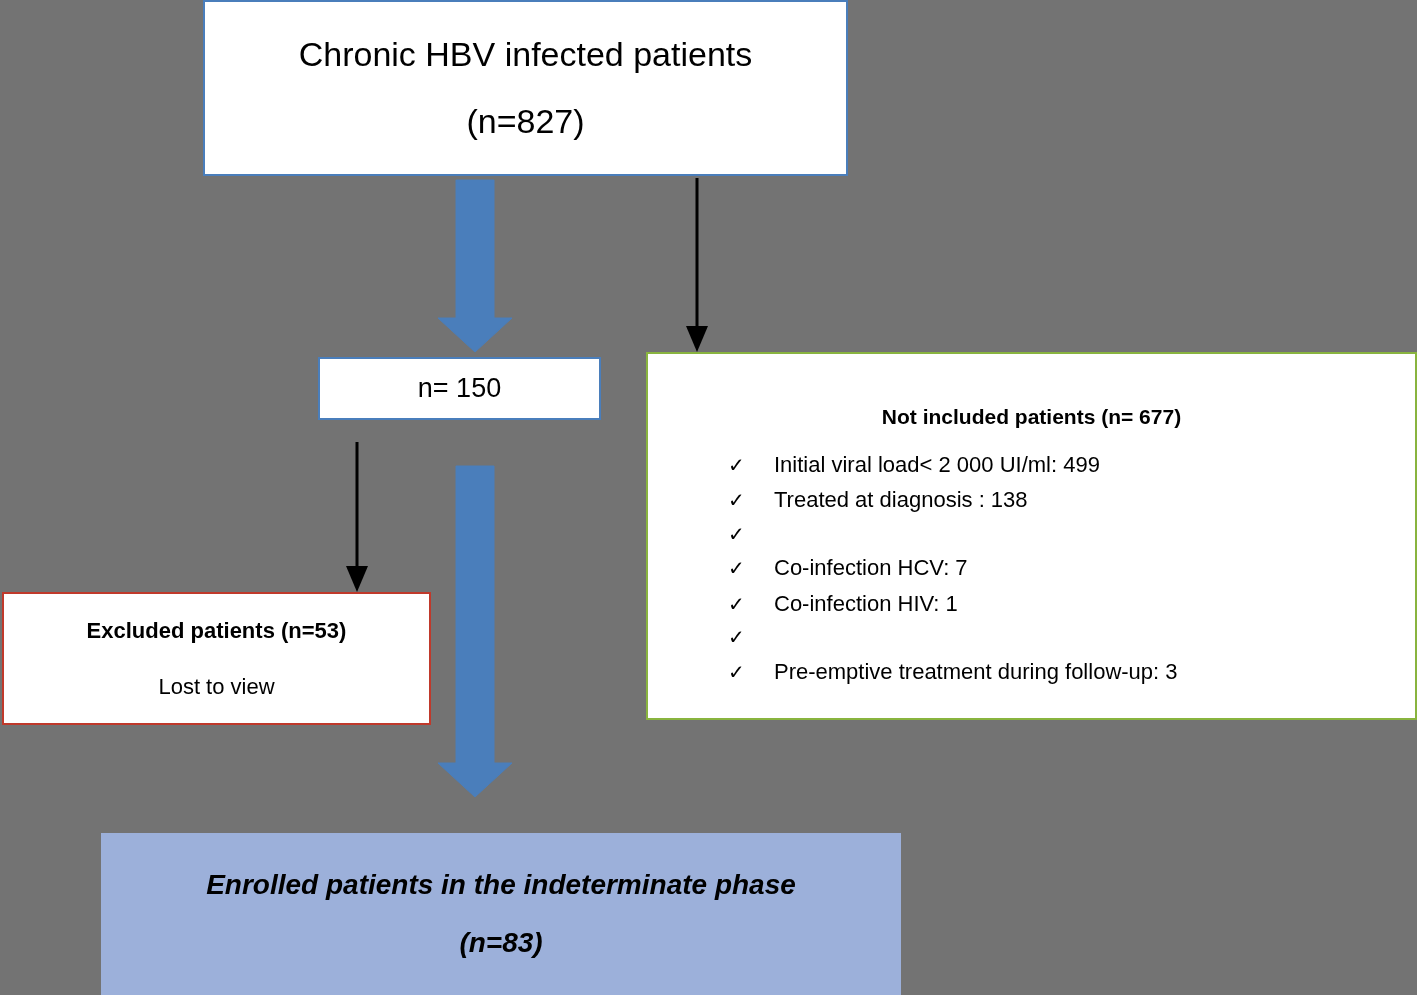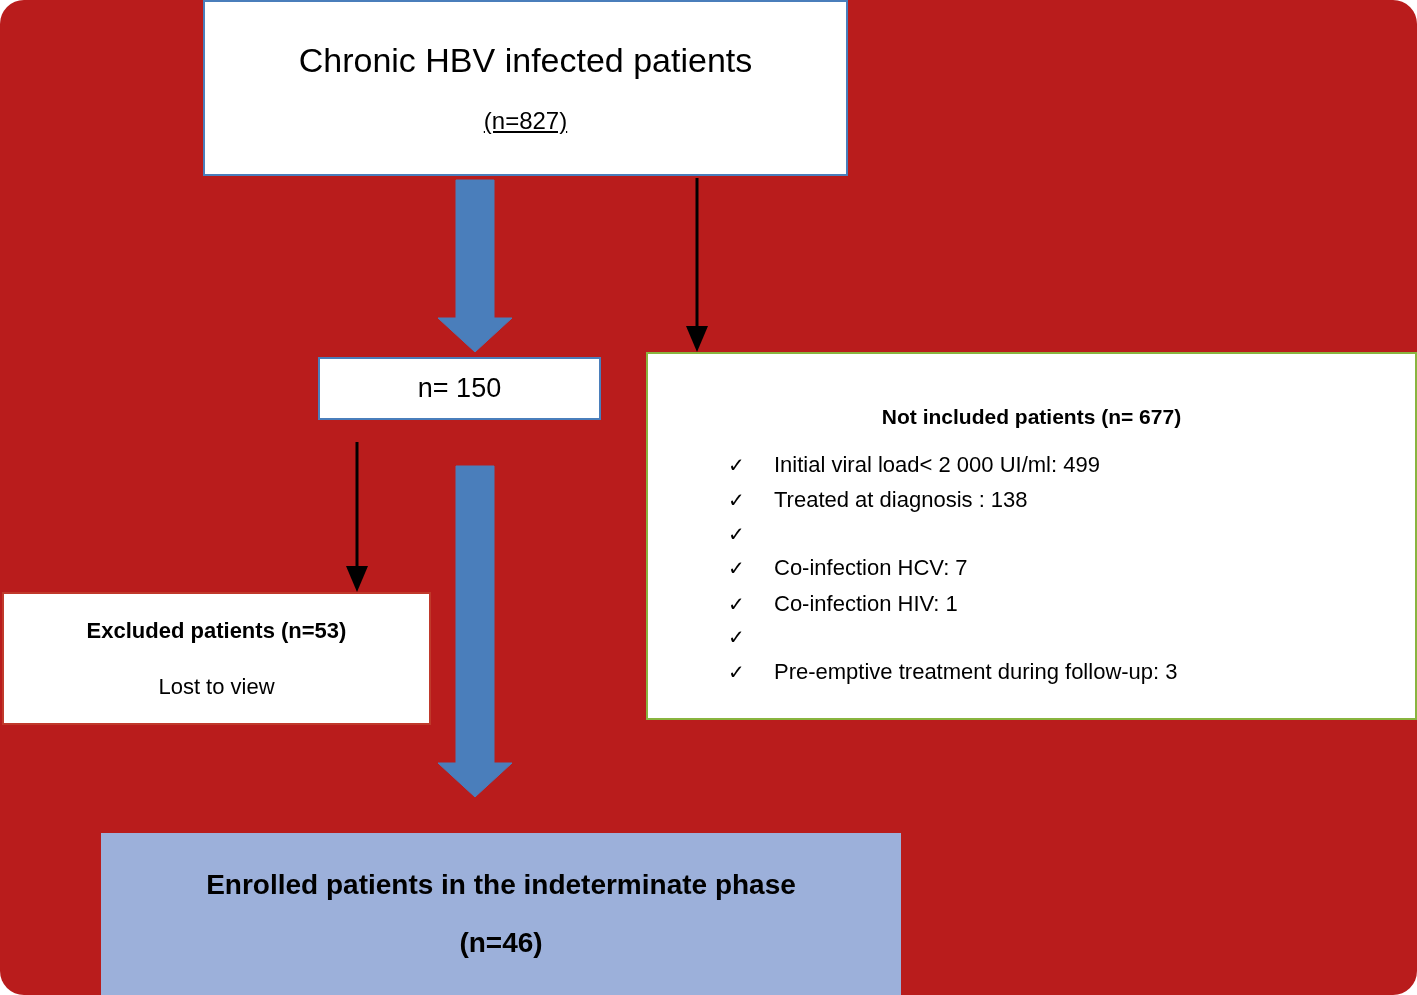--- a/index.html
+++ b/index.html
@@ -9,22 +9,21 @@
   }
   body {
     font-family: "Liberation Sans", sans-serif;
     color: #000000;
   }
   #canvas {
     position: relative;
     width: 1417px;
     height: 995px;
     overflow: hidden;
-    background: #b91c1c;
-    border-radius: 24px;
+    background: #737373;
   }
   .box {
     position: absolute;
     box-sizing: border-box;
     background: #ffffff;
     display: flex;
     flex-direction: column;
     justify-content: center;
     align-items: center;
   }
@@ -36,23 +35,22 @@
     width: 645px;
     height: 176px;
     border: 2px solid #4a7ebb;
   }
   #box-top .line1 {
     font-size: 34px;
     line-height: 1.2;
     margin-bottom: 26px;
   }
   #box-top .line2 {
-    font-size: 24px;
+    font-size: 34px;
     line-height: 1.2;
-    text-decoration: underline;
   }
 
   
   #box-n150 {
     left: 318px;
     top: 357px;
     width: 283px;
     height: 63px;
     border: 2px solid #4a7ebb;
   }
@@ -113,20 +111,21 @@
   }
 
   
   #box-enrolled {
     left: 101px;
     top: 833px;
     width: 800px;
     height: 162px;
     background: #9cb0da;
     border: 1px solid #9cb0da;
+    font-style: italic;
   }
   #box-enrolled .title {
     font-size: 28px;
     font-weight: bold;
     margin-bottom: 26px;
   }
   #box-enrolled .sub {
     font-size: 28px;
     font-weight: bold;
   }
@@ -207,16 +206,16 @@
       </li>
       <li>
         <span class="tick">✓</span>
         <span>Pre-emptive treatment during follow-up: 3</span>
       </li>
     </ul>
   </div>
 
   <div class="box" id="box-enrolled">
     <div class="title">Enrolled patients in the indeterminate phase</div>
-    <div class="sub">(n=46)</div>
+    <div class="sub">(n=83)</div>
   </div>
 
 </div>
 
 </body></html>

